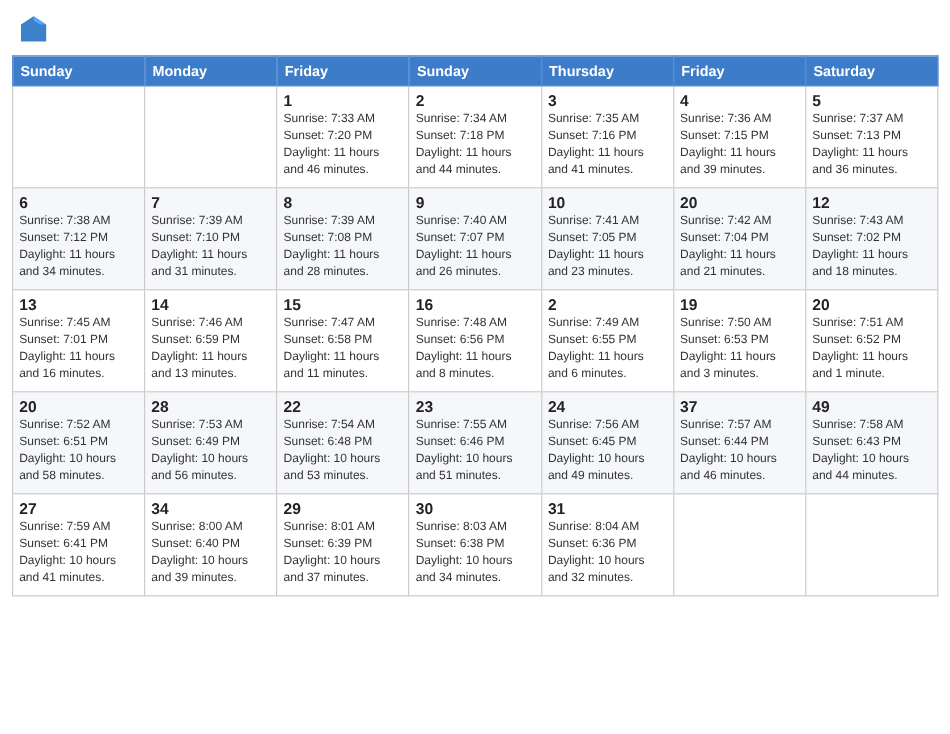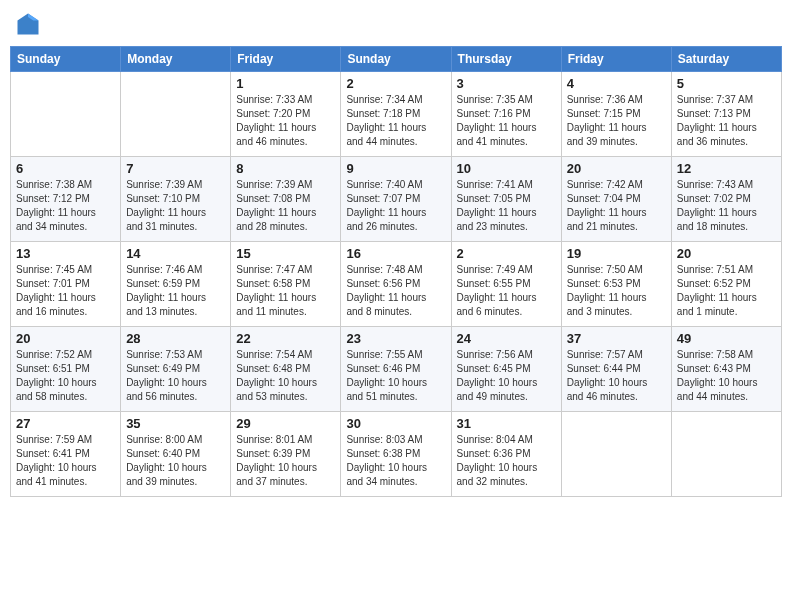--- a/index.html
+++ b/index.html
@@ -243,21 +243,21 @@
           <span class="day-number">49</span>
           <div class="day-info">Sunrise: 7:58 AM<br>Sunset: 6:43 PM<br>Daylight: 10 hours and 44 minutes.</div>
         </td>
       </tr>
       <tr>
         <td>
           <span class="day-number">27</span>
           <div class="day-info">Sunrise: 7:59 AM<br>Sunset: 6:41 PM<br>Daylight: 10 hours and 41 minutes.</div>
         </td>
         <td>
-          <span class="day-number">35</span>
+          <span class="day-number">34</span>
           <div class="day-info">Sunrise: 8:00 AM<br>Sunset: 6:40 PM<br>Daylight: 10 hours and 39 minutes.</div>
         </td>
         <td>
           <span class="day-number">29</span>
           <div class="day-info">Sunrise: 8:01 AM<br>Sunset: 6:39 PM<br>Daylight: 10 hours and 37 minutes.</div>
         </td>
         <td>
           <span class="day-number">30</span>
           <div class="day-info">Sunrise: 8:03 AM<br>Sunset: 6:38 PM<br>Daylight: 10 hours and 34 minutes.</div>
         </td>

